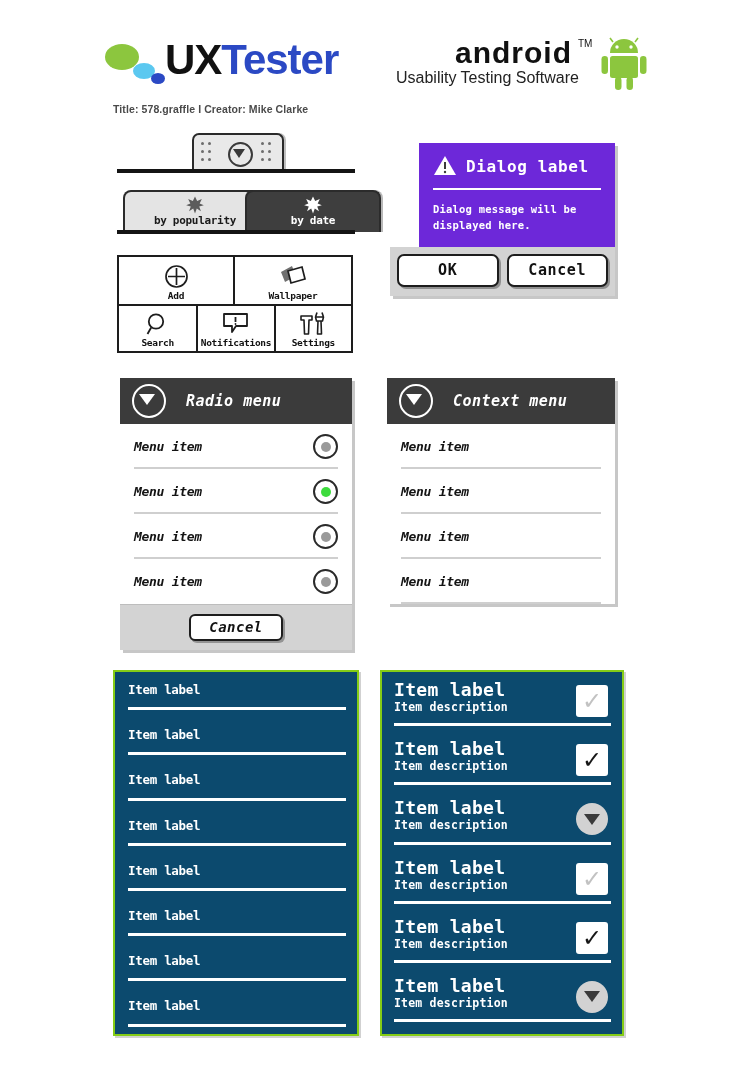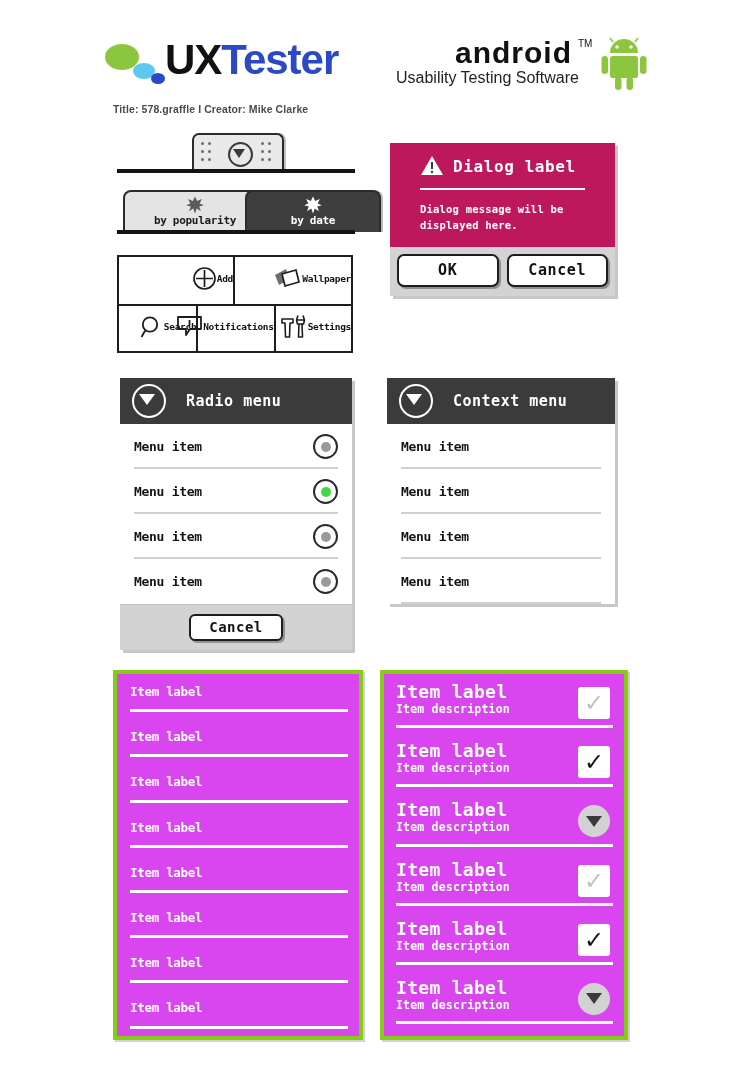--- a/index.html
+++ b/index.html
@@ -59,31 +59,31 @@
   #tab-date .tab-label{color:#ffffff;}
   .star{position:absolute;left:50%;top:4px;margin-left:-9px;width:18px;height:18px;}
   #tabs-rule{position:absolute;left:0px;top:40px;width:238px;height:4px;background:#141414;}
 
   
   #options-menu{position:absolute;left:117px;top:255px;width:236px;height:98px;
     border:2px solid #1d1d1d;background:#ffffff;box-sizing:border-box;
     display:flex;flex-direction:column;}
   #opt-row1{display:flex;height:49px;border-bottom:2px solid #1d1d1d;}
   #opt-row2{display:flex;height:47px;}
-  .opt-cell{position:relative;display:flex;flex-direction:row;align-items:center;
+  .opt-cell{position:relative;display:flex;flex-direction:column;align-items:center;
     justify-content:flex-end;padding-bottom:3px;box-sizing:border-box;}
   #opt-row1 .opt-cell{width:50%;}
   #opt-row1 .opt-cell:first-child{border-right:2px solid #1d1d1d;}
   #opt-row2 .opt-cell{width:33.34%;}
   #opt-row2 .opt-cell+.opt-cell{border-left:2px solid #1d1d1d;}
   .opt-icon{height:27px;display:flex;align-items:center;justify-content:center;}
   .opt-label{font-size:9.5px;color:#111;line-height:11px;}
 
   
-  .menu-panel{position:absolute;background:#ffffff;box-shadow:3px 3px 0 rgba(0,0,0,0.22);}
+  .menu-panel{position:absolute;background:#ffffff;box-shadow:3px 3px 0 rgba(0,0,0,0.22);font-style:italic;}
   .menu-head{height:46px;background:#3b3b3b;display:flex;align-items:center;padding-left:12px;}
   .head-circle{width:30px;height:30px;border-radius:50%;border:2.5px solid #ffffff;
     background:#3b3b3b;position:relative;flex:none;}
   .head-circle .tri{position:absolute;left:5px;top:8px;border-left:8px solid transparent;
     border-right:8px solid transparent;border-top:11px solid #ffffff;}
   .menu-title{color:#ffffff;font-size:15px;margin-left:20px;letter-spacing:0.5px;}
   .menu-row{position:relative;height:45px;display:flex;align-items:center;
     padding:0 14px;box-sizing:border-box;}
   .menu-row .row-label{font-size:13px;color:#141414;flex:1;}
   .menu-row .rule{position:absolute;left:14px;right:14px;bottom:0;height:2px;background:#cfcfcf;}
@@ -95,32 +95,32 @@
   .btn-sketch{background:#ffffff;border:2px solid #1d1d1d;border-radius:6px;
     box-shadow:2px 2px 0 rgba(0,0,0,0.30);font-size:14px;color:#111;
     padding:3px 18px 4px;letter-spacing:0.5px;}
 
   #radio-menu{left:120px;top:378px;width:232px;}
   #context-menu{left:387px;top:378px;width:228px;}
 
   
   #dialog{position:absolute;left:390px;top:143px;width:225px;
     box-shadow:3px 3px 0 rgba(0,0,0,0.22);}
-  #dialog-body{background:#be185d;padding:12px 30px 14px;}
+  #dialog-body{background:#6d28d9;padding:12px 14px 14px;margin-left:29px;}
   #dialog-titlebar{display:flex;align-items:center;}
   #dialog-title{color:#fff;font-size:16px;margin-left:9px;letter-spacing:0.6px;}
   #dialog-divider{height:2px;background:#ffffff;margin:11px 0 11px;}
   #dialog-message{color:#ffffff;font-size:10.5px;line-height:16px;letter-spacing:0.2px;}
   #dialog-buttons{background:#d3d3d3;padding:7px 7px 9px;display:flex;gap:8px;}
   .dlg-btn{flex:1;text-align:center;background:#ffffff;border:2px solid #1d1d1d;
     border-radius:7px;box-shadow:2px 2px 0 rgba(0,0,0,0.32);
     font-size:15px;color:#111;padding:5px 0 6px;letter-spacing:0.6px;}
 
   
-  .black-panel{position:absolute;background:#d946ef;border:4px solid #84cc16;
+  .black-panel{position:absolute;background:#0c4a6e;border:2px solid #84cc16;
     box-shadow:2px 2px 0 rgba(0,0,0,0.18);overflow:hidden;}
   #list-simple{left:113px;top:670px;width:242px;height:362px;}
   .simple-row{position:relative;height:45.2px;}
   .simple-row .s-label{position:absolute;left:13px;top:10px;color:#ffffff;font-size:12.5px;}
   .simple-row .s-rule{position:absolute;left:13px;right:11px;bottom:7px;height:3px;background:#ffffff;}
 
   #list-detail{left:380px;top:670px;width:240px;height:362px;}
   .detail-row{position:relative;height:59.2px;padding:7px 12px 0;box-sizing:border-box;}
   .detail-row .d-label{color:#ffffff;font-size:18px;letter-spacing:0.3px;line-height:21px;}
   .detail-row .d-desc{color:#ffffff;font-size:11.5px;letter-spacing:0.2px;line-height:15px;}

